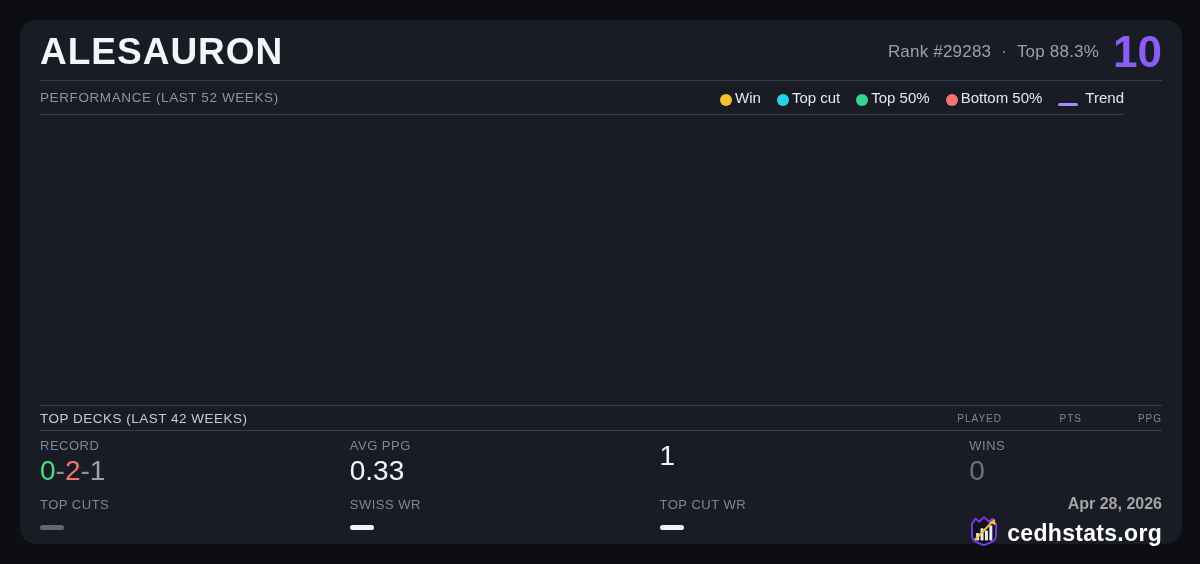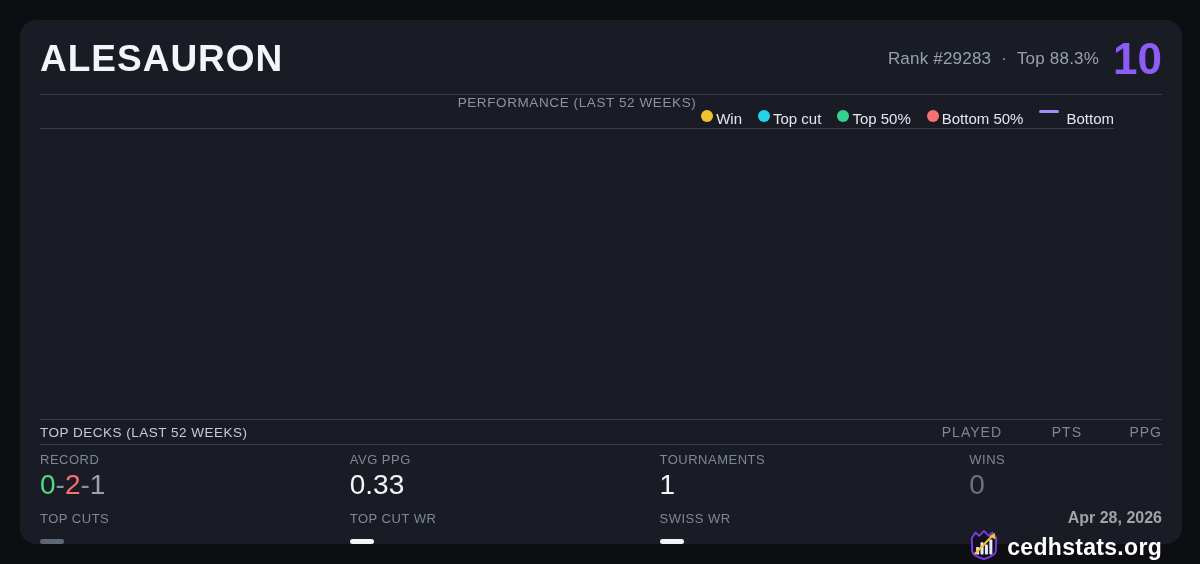--- a/index.html
+++ b/index.html
@@ -21,60 +21,59 @@
   }
   .card{
     position:absolute;left:20px;top:20px;
     width:1162px;height:524px;
     background:var(--card-bg);
     border-radius:16px;
     padding:0 20px;
   }
   
   .header-row{
-    height:75px;
+    height:61px;
     display:flex;align-items:center;
     border-bottom:1px solid var(--line);
     padding-top:4px;
   }
   .title{
     font-size:37px;font-weight:800;color:var(--white);
     letter-spacing:1px;
   }
   .rank-group{margin-left:auto;display:flex;align-items:center;}
   .rank-text{color:var(--gray-mid);font-size:17px;letter-spacing:.2px;}
   .rank-sep{color:var(--gray-mid);font-size:17px;margin:0 10px;}
   .score{color:var(--purple);font-size:44px;font-weight:700;margin-left:14px;line-height:1;text-align:center;}
   
   .perf-row{
     height:34px;
     display:flex;align-items:center;
     border-bottom:1px solid var(--line);
-    margin-right:48px;
-    flex-direction:column;
+    margin-right:38px;
   }
   .perf-title{
     font-size:13.5px;color:#8b93a4;letter-spacing:.6px;
   }
   .legend{margin-left:auto;display:flex;align-items:center;gap:16px;}
-  .legend-item{display:flex;align-items:flex-start;gap:3px;font-size:15px;color:#e4e7ed;}
+  .legend-item{display:flex;align-items:flex-end;gap:3px;font-size:15px;color:#e4e7ed;}
   .legend-dot{width:12px;height:12px;border-radius:50%;display:inline-block;}
   .legend-line{width:20px;height:3px;border-radius:2px;display:inline-block;margin-right:4px;}
   
   .chart-area{height:290px;}
   
   .td-row{
     height:26px;
     display:flex;align-items:center;
     border-top:1px solid var(--line);
     border-bottom:1px solid var(--line);
   }
   .td-title{font-size:13.5px;color:#c6cbd6;letter-spacing:.5px;}
   .td-cols{margin-left:auto;display:flex;}
-  .td-col{width:80px;text-align:right;font-size:14px;color:var(--gray-label);letter-spacing:1px;}
+  .td-col{width:80px;text-align:right;font-size:10px;color:var(--gray-label);letter-spacing:1px;}
   
   .stats{
     display:grid;
     grid-template-columns:repeat(3,1fr);
     grid-template-rows:53px auto;
     padding-top:7px;
   }
   .stat-label{font-size:13px;color:var(--gray-label);letter-spacing:.5px;}
   .stat-value{font-size:28px;font-weight:400;color:var(--white);margin-top:3px;line-height:1.1;}
   .stat-value.dim{color:#6a7384;}
@@ -119,71 +118,70 @@
         <span class="legend-item">
           <span class="legend-dot" style="background: rgb(54, 210, 143);"></span>
           <span>Top 50%</span>
         </span>
         <span class="legend-item">
           <span class="legend-dot" style="background: rgb(248, 113, 113);"></span>
           <span>Bottom 50%</span>
         </span>
         <span class="legend-item">
           <span class="legend-line" style="background: rgb(167, 139, 250);"></span>
-          <span>Bottom</span>
+          <span>Trend</span>
         </span>
       </div>
   </div>
 
   <div class="chart-area"></div>
 
   <div class="td-row">
-    <span class="td-title">TOP DECKS (LAST 52 WEEKS)</span>
+    <span class="td-title">TOP DECKS (LAST 42 WEEKS)</span>
     <div class="td-cols">
       <span class="td-col">PLAYED</span>
       <span class="td-col">PTS</span>
       <span class="td-col">PPG</span>
     </div>
   </div>
 
   <div class="stats">
 
     <div class="stat-cell">
       <div class="stat-label">RECORD</div>
       <div class="stat-value" id="record-value"><span style="color: rgb(74, 222, 128);">0</span><span style="color: rgb(138, 146, 162);">-</span><span style="color: rgb(248, 113, 113);">2</span><span style="color: rgb(138, 146, 162);">-</span><span style="color: rgb(154, 162, 178);">1</span></div>
     </div>
 
     <div class="stat-cell">
       <div class="stat-label">AVG PPG</div>
       <div class="stat-value">0.33</div>
     </div>
 
     <div class="stat-cell">
-      <div class="stat-label">TOURNAMENTS</div>
       <div class="stat-value">1</div>
     </div>
 
     <div class="stat-cell">
       <div class="stat-label">WINS</div>
       <div class="stat-value dim">0</div>
     </div>
 
     <div class="stat-cell row2">
       <div class="stat-label">TOP CUTS</div>
       <div class="dash" id="dash-top-cuts" style="background: rgb(95, 103, 118);"></div>
     </div>
 
     <div class="stat-cell row2">
+      <div class="stat-label">SWISS WR</div>
+      <div class="dash" id="dash-swiss-wr" style="background: rgb(242, 244, 247);"></div>
+    </div>
+
+    <div class="stat-cell row2">
       <div class="stat-label">TOP CUT WR</div>
       <div class="dash" id="dash-top-cut-wr" style="background: rgb(242, 244, 247);"></div>
-    </div>
-
-    <div class="stat-cell row2">
-      <div class="stat-label">SWISS WR</div>
-      <div class="dash" id="dash-swiss-wr" style="background: rgb(242, 244, 247);"></div>
     </div>
 
     <div class="footer-cell">
       <div class="date">Apr 28, 2026</div>
       <div class="brand-row">
         <span>
           <svg width="30" height="32" viewBox="0 0 32 34">
             <path d="M3 9.5 L7 3.8 L10.8 7.2 L16 2.2 L21.2 7.2 L25 3.8 L29 9.5 L28.6 23.5 Q28.4 28.6 16 32 Q3.6 28.6 3.4 23.5 Z" fill="#13101c" stroke="#7c3aed" stroke-width="2" stroke-linejoin="round"></path>
             <rect x="7.6" y="19" width="3.2" height="8" rx="0.8" fill="#e8ebf0"></rect>
             <rect x="12.3" y="14" width="3.2" height="13" rx="0.8" fill="#e8ebf0"></rect>

